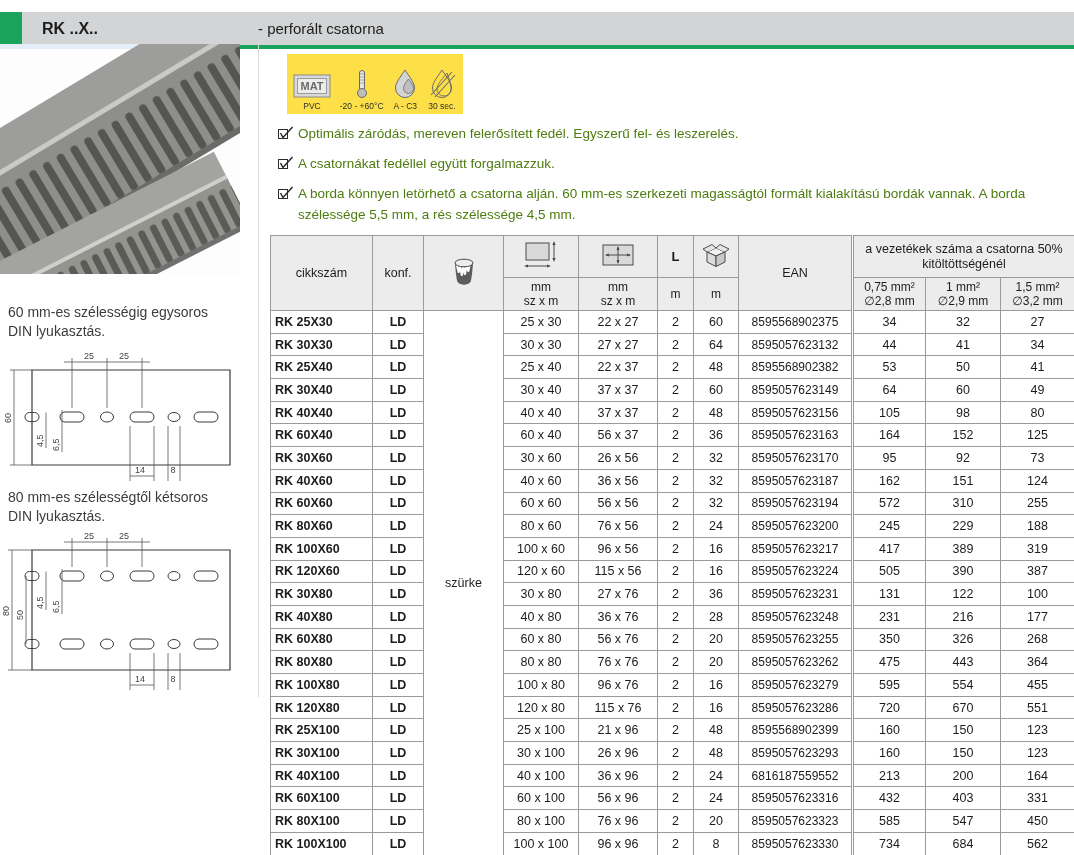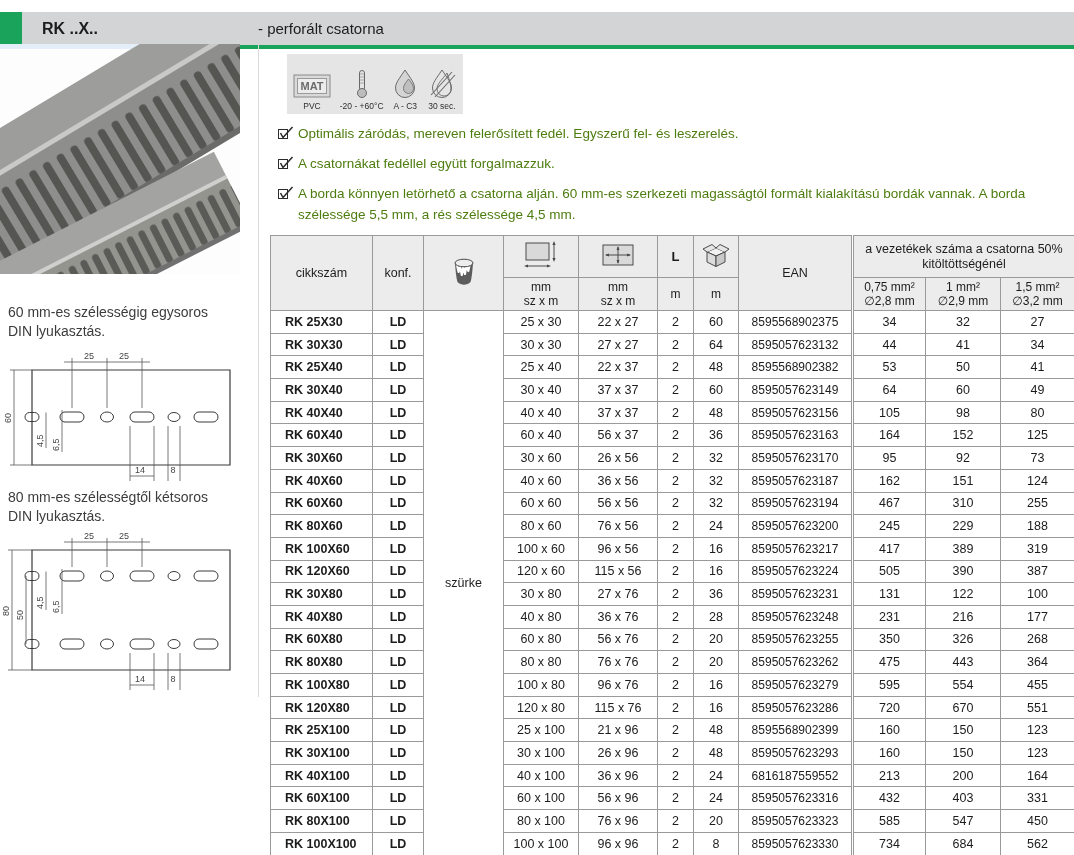--- a/index.html
+++ b/index.html
@@ -20,38 +20,38 @@
   .caption{position:absolute;width:215px;font-size:14px;line-height:1.35;color:#3c3c3c;}
   .caption.one{left:8px;top:303px;}
   .caption.two{left:8px;top:488px;}
   .tdraw{position:absolute;}
   .tdraw.one{left:2px;top:348px;}
   .tdraw.two{left:2px;top:530px;}
   .tdraw text{font-family:"Liberation Sans",sans-serif;font-size:9px;fill:#444;}
   .tdraw line, .tdraw rect, .tdraw ellipse, .tdraw path{vector-effect:non-scaling-stroke;}
 
   
-  .prop-panel{position:absolute;left:287px;top:54px;width:176px;height:60px;background:#e5e5e5;
+  .prop-panel{position:absolute;left:287px;top:54px;width:176px;height:60px;background:#fde047;
               display:flex;justify-content:space-between;align-items:flex-end;padding:4px 6px 3px 6px;box-sizing:border-box;}
   .prop{display:flex;flex-direction:column;align-items:center;justify-content:flex-end;height:100%;}
   .prop .plabel{font-size:8.5px;color:#2e2e2e;margin-top:2px;white-space:nowrap;}
 
   
   .features{position:absolute;left:278px;top:124px;width:792px;}
   .feat{position:relative;padding-left:20px;margin-bottom:9px;font-size:13.5px;line-height:1.55;color:#4d7c0f;}
   .chk{position:absolute;left:0;top:2px;}
 
   
   .ptable{position:absolute;left:270px;top:235px;width:804px;border-collapse:collapse;table-layout:fixed;background:#fff;}
   .ptable th,.ptable td{border:1px solid #9a9a9a;overflow:hidden;}
   .ptable th{background:#ececec;font-weight:normal;font-size:12.5px;padding:1px 2px;}
   .ptable td{height:21.7px;font-size:12.5px;text-align:center;padding:0 2px;background:#fff;}
   .ptable tr.hrow1 th{height:39px;}
   .ptable tr.hrow2 th{height:30px;font-size:12px;}
-  .ptable .c-code{text-align:left;padding-left:14px;font-weight:bold;}
+  .ptable .c-code{text-align:left;padding-left:4px;font-weight:bold;}
   .ptable .c-konf{font-weight:bold;}
   .ptable .c-color{font-size:12.5px;background:#fff;}
   .ptable .c-ean{font-size:12px;}
   .dblr{border-right:3px double #9a9a9a !important;}
   .h-L{font-weight:bold !important;font-size:13px !important;}
   .sub2 span{display:block;line-height:14px;}
   .gtitle{line-height:1.2;font-size:12.5px;padding:2px 4px;}
 </style>
 </head>
 <body>
@@ -424,21 +424,21 @@
           <td>124</td>
         </tr>
         <tr>
           <td class="c-code">RK 60X60</td>
           <td class="c-konf">LD</td>
           <td>60 x 60</td>
           <td>56 x 56</td>
           <td>2</td>
           <td>32</td>
           <td class="c-ean dblr">8595057623194</td>
-          <td>467</td>
+          <td>572</td>
           <td>310</td>
           <td>255</td>
         </tr>
         <tr>
           <td class="c-code">RK 80X60</td>
           <td class="c-konf">LD</td>
           <td>80 x 60</td>
           <td>76 x 56</td>
           <td>2</td>
           <td>24</td>

